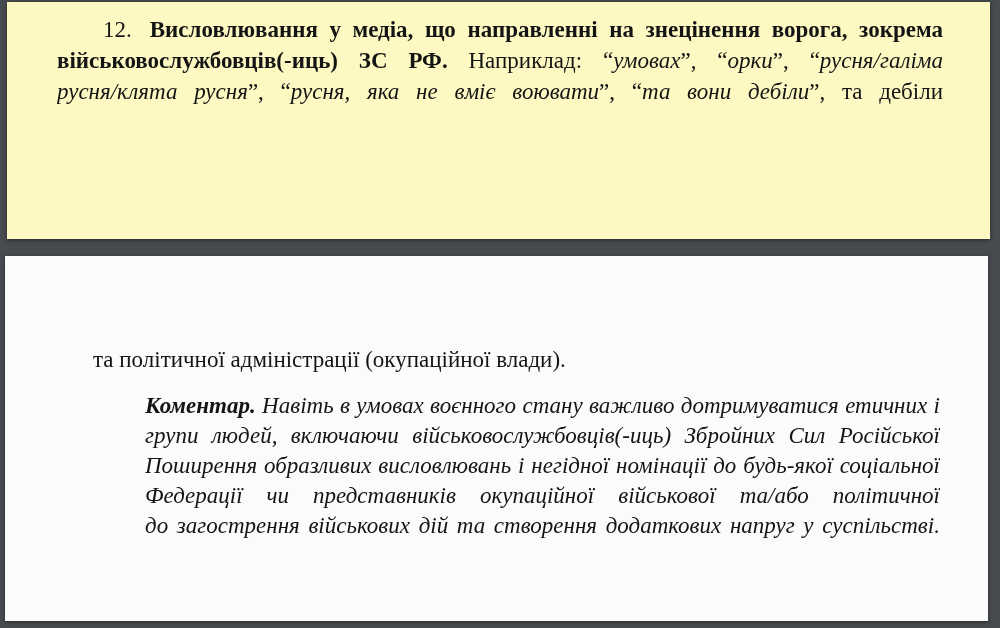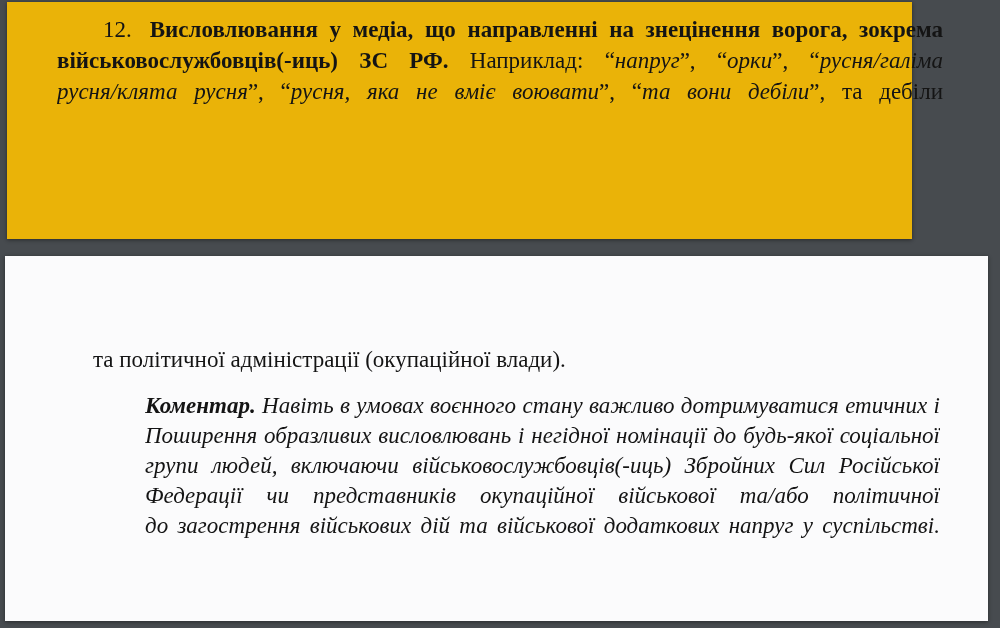--- a/index.html
+++ b/index.html
@@ -6,21 +6,21 @@
   body{
     width:1000px;height:628px;position:relative;overflow:hidden;
     background:#474b4f;
     font-family:"Liberation Serif","DejaVu Serif",serif;
     color:#141414;
   }
   .card{
     position:absolute;background:#fcfcfd;
     box-shadow:0 1px 4px rgba(0,0,0,0.45);
   }
-  #top-card{left:7px;top:2px;width:905px;height:237px;background:#eab308;}
+  #top-card{left:7px;top:2px;width:983px;height:237px;background:#fef9c3;}
   #bottom-card{left:5px;top:256px;width:983px;height:365px;background:#fbfbfc;}
   .textblock{position:absolute;}
   #top-text{left:50px;top:12px;width:886px;font-size:23px;}
   #bottom-text{left:88px;top:88px;width:847px;font-size:23px;}
   #comment-block{margin-left:52px;width:795px;margin-top:16px;}
   .line{
     text-align:justify;
     text-align-last:justify;
     overflow:hidden;
     white-space:normal;
@@ -31,31 +31,31 @@
   .b{font-weight:bold;}
   .i{font-style:italic;}
   .sp{display:inline-block;}
 </style>
 </head>
 <body>
 
 <div id="top-card" class="card">
   <div id="top-text" class="textblock">
     <div class="line" style="padding-left: 46px;"><span>12.</span><span class="sp" style="width: 18px;"></span><span class="b">Висловлювання у медіа, що направленні на знецінення ворога, зокрема</span></div>
-    <div class="line"><span class="b">військовослужбовців(-иць) ЗС РФ.</span><span> Наприклад: “</span><span class="i">напруг</span><span>”, “</span><span class="i">орки</span><span>”, “</span><span class="i">русня/галіма</span></div>
+    <div class="line"><span class="b">військовослужбовців(-иць) ЗС РФ.</span><span> Наприклад: “</span><span class="i">умовах</span><span>”, “</span><span class="i">орки</span><span>”, “</span><span class="i">русня/галіма</span></div>
     <div class="line"><span class="i">русня/клята русня</span><span>”, “</span><span class="i">русня, яка не вміє воювати</span><span>”, “</span><span class="i">та вони дебіли</span><span>”, та дебіли</span></div>
   </div>
 </div>
 
 <div id="bottom-card" class="card">
   <div id="bottom-text" class="textblock">
     <div id="para1-block">
       <div class="line end"><span>та політичної адміністрації (окупаційної влади).</span></div>
     </div>
     <div id="comment-block">
       <div class="line"><span class="b i">Коментар.</span><span class="i"> Навіть в умовах воєнного стану важливо дотримуватися етичних і</span></div>
+      <div class="line"><span class="i">групи людей, включаючи військовослужбовців(-иць) Збройних Сил Російської</span></div>
       <div class="line"><span class="i">Поширення образливих висловлювань і негідної номінації до будь-якої соціальної</span></div>
-      <div class="line"><span class="i">групи людей, включаючи військовослужбовців(-иць) Збройних Сил Російської</span></div>
       <div class="line"><span class="i">Федерації чи представників окупаційної військової та/або політичної</span></div>
-      <div class="line"><span class="i">до загострення військових дій та військової додаткових напруг у суспільстві.</span></div>
+      <div class="line"><span class="i">до загострення військових дій та створення додаткових напруг у суспільстві.</span></div>
     </div>
   </div>
 </div>
 
 </body></html>

